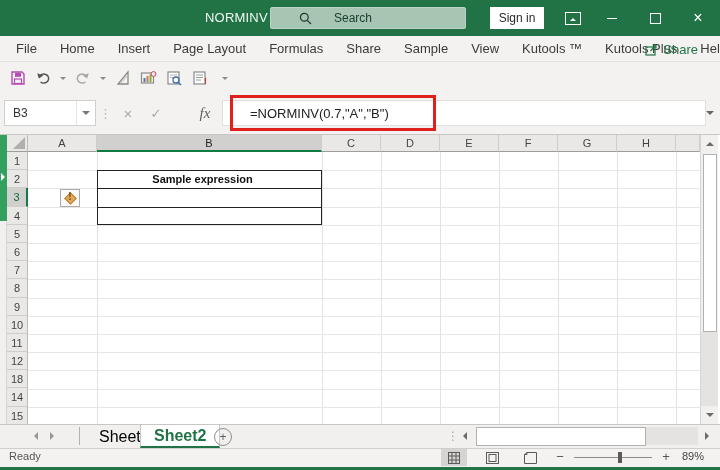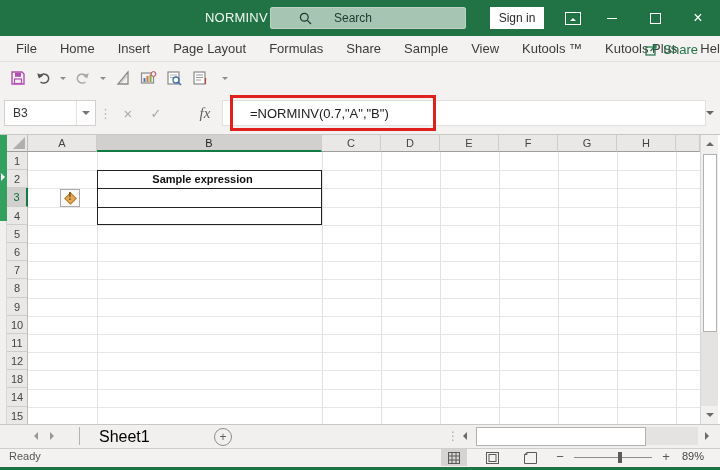--- a/index.html
+++ b/index.html
@@ -344,20 +344,21 @@
 
   <div class="abs tabbar"></div>
   <div class="tab-nav" style="left:24px">
     <span class="tri" style="border-right-color:#9a9896"></span>
   </div>
   <div class="tab-nav" style="left:44px">
     <span class="tri" style="border-left-color:#9a9896"></span>
   </div>
   <div class="tab-div"></div>
   <div class="sheet-tab" style="left:86px">Sheet1</div>
+  <div class="sheet-tab active" style="left:140px">Sheet2</div>
   <div class="addsheet">
     <span>+</span>
   </div>
   <div class="tb-dots">⋮</div>
   <div class="hs-left">
       <span class="tri-left-s"></span>
     </div>
   <div class="hs-track"></div>
   <div class="hs-thumb"></div>
   <div class="hs-right">

